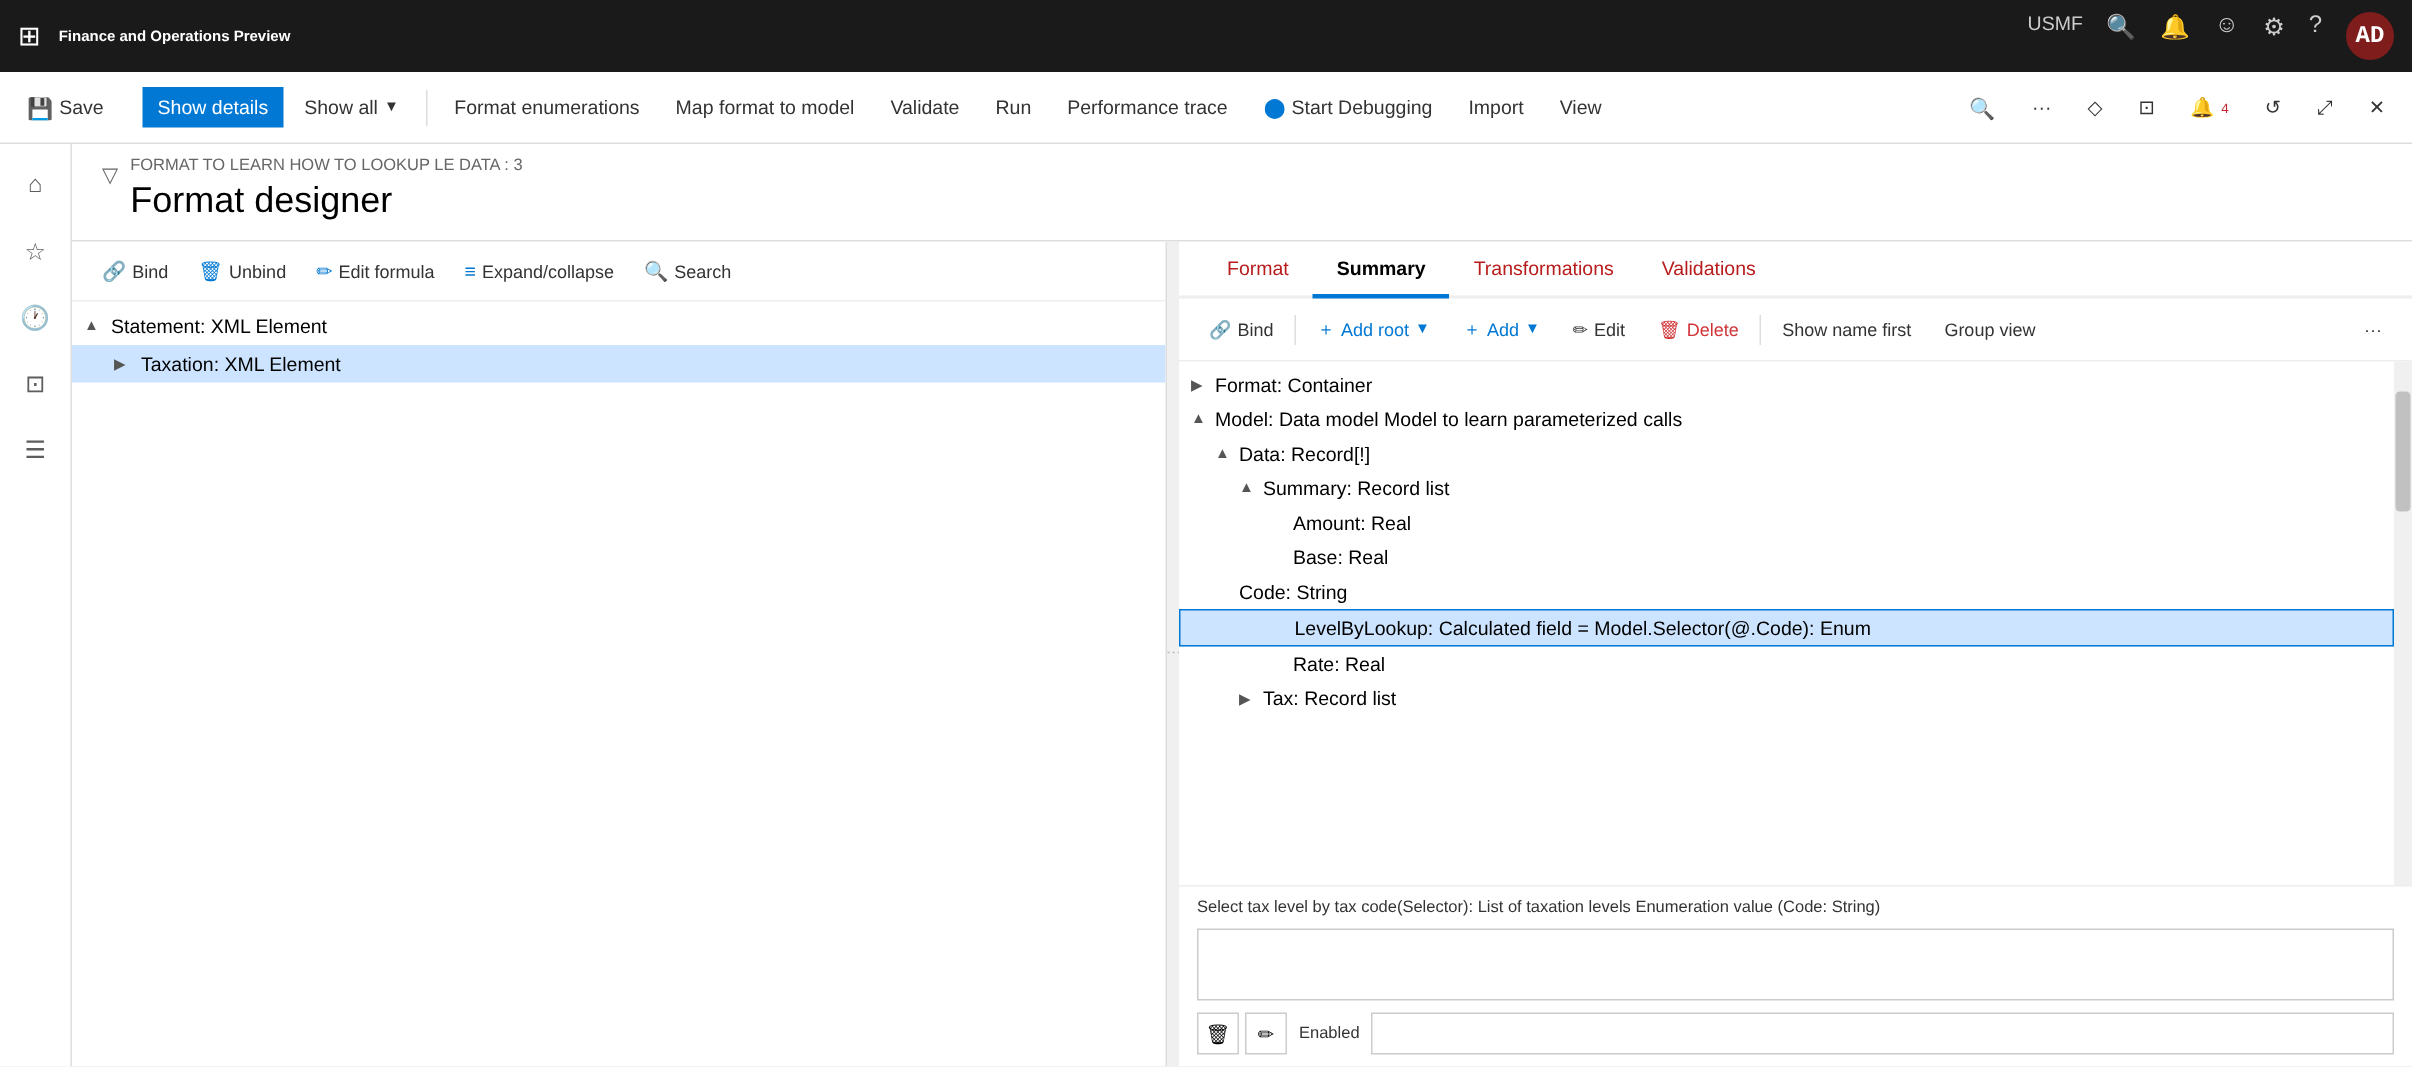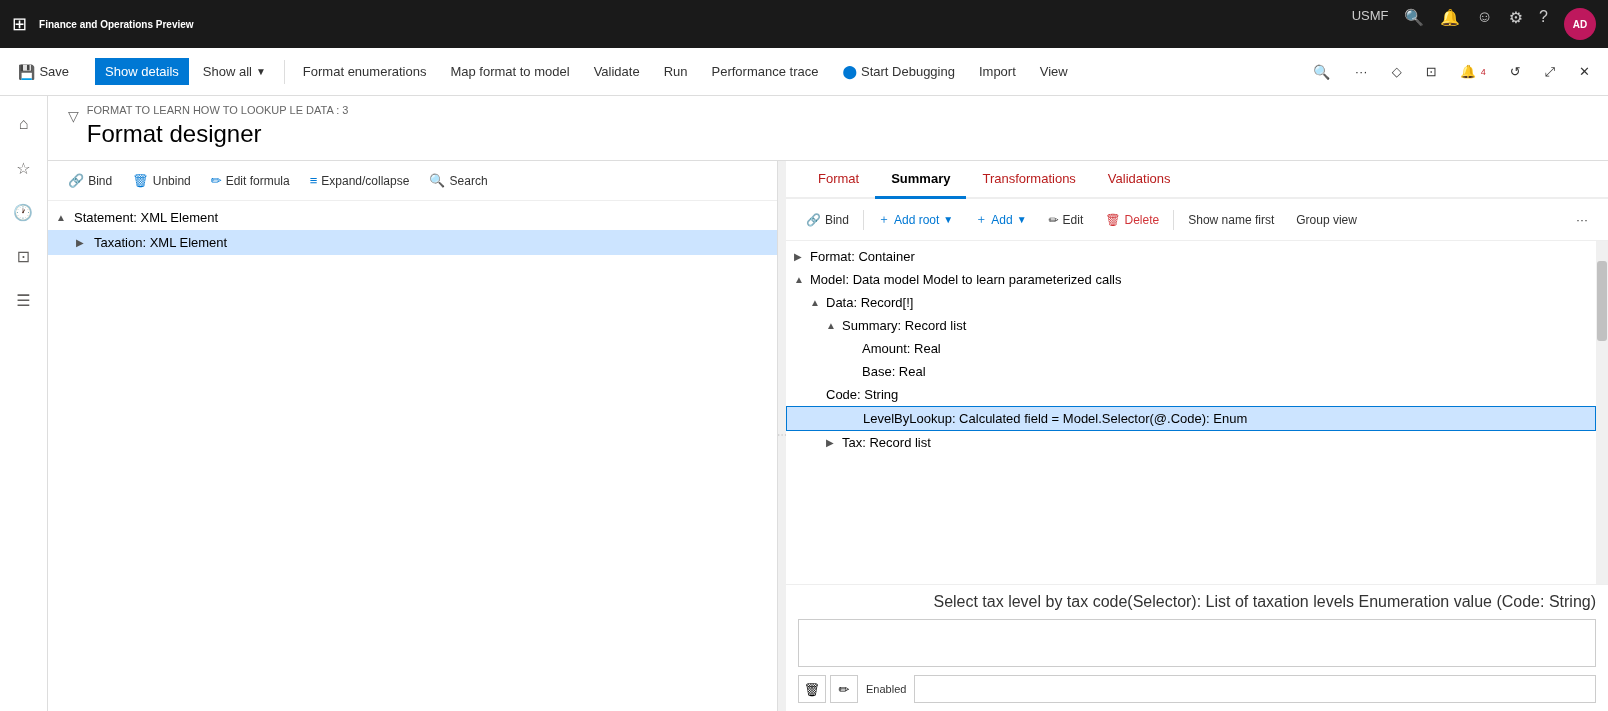--- a/index.html
+++ b/index.html
@@ -7,21 +7,21 @@
 
     
     .topbar {
       display: flex; align-items: center;
       background: #1a1a1a; color: white;
       height: 48px; padding: 0 12px; gap: 12px;
     }
     .topbar-grid-icon { color: white; font-size: 18px; cursor: pointer; }
     .topbar-title { font-size: 10px; font-weight: 600; flex: 1; }
     .topbar-right { display: flex; align-items: flex-start; gap: 16px; font-size: 13px; }
-    .topbar-user { background: #be185d; border-radius: 50%; width: 32px; height: 32px; display: flex; align-items: center; justify-content: center; font-weight: bold; font-size: 10px; }
+    .topbar-user { background: #7f1d1d; border-radius: 50%; width: 32px; height: 32px; display: flex; align-items: center; justify-content: center; font-weight: bold; font-size: 16px; font-family: Liberation Mono, monospace; }
     .topbar-icon { color: #ccc; font-size: 16px; cursor: pointer; }
 
     
     .actionbar {
       display: flex; align-items: center;
       background: white; height: 48px; padding: 0 8px;
       border-bottom: 1px solid #ddd; gap: 4px;
     }
     .actionbar-btn {
       display: flex; align-items: center; gap: 4px;
@@ -124,21 +124,21 @@
     .data-item {
       display: flex; align-items: center;
       padding: 4px 8px; cursor: pointer; user-select: none;
       font-size: 13px; gap: 4px;
     }
     .data-item.selected { background: #cce4ff; border: 1px solid #0078d4; }
     .data-item .arrow { width: 12px; color: #555; font-size: 10px; }
 
     
     .bottom-section { border-top: 1px solid #eee; padding: 8px 12px; }
-    .description-text { font-size: 16px; color: #333; margin-bottom: 8px; text-align: right; }
+    .description-text { font-size: 11px; color: #333; margin-bottom: 8px; }
     .formula-box {
       border: 1px solid #ccc; background: #fff;
       min-height: 48px; padding: 6px; font-size: 13px; margin-bottom: 8px;
     }
     .enabled-row { display: flex; align-items: center; gap: 8px; margin-top: 4px; }
     .enabled-label { font-size: 11px; color: #333; }
     .enabled-input {
       flex: 1; border: 1px solid #ccc; height: 28px; padding: 2px 6px; font-size: 13px;
     }
     .enabled-icons { display: flex; gap: 4px; }
@@ -382,20 +382,24 @@
             <div class="data-item" style="padding-left: 24px;">
               <span class="arrow"></span>
               <span>Code: String</span>
             </div>
 
             <div class="data-item selected" style="padding-left: 60px;">
               <span class="arrow"></span>
               <span>LevelByLookup: Calculated field = Model.Selector(@.Code): Enum</span>
             </div>
 
+            <div class="data-item" style="padding-left: 60px;">
+              <span class="arrow"></span>
+              <span>Rate: Real</span>
+            </div>
 
             <div class="data-item" style="padding-left: 40px;">
               <span class="arrow">▶</span>
               <span>Tax: Record list</span>
             </div>
 
           </div>
 
           <div class="scrollbar-track">
             <div class="scrollbar-thumb"></div>

